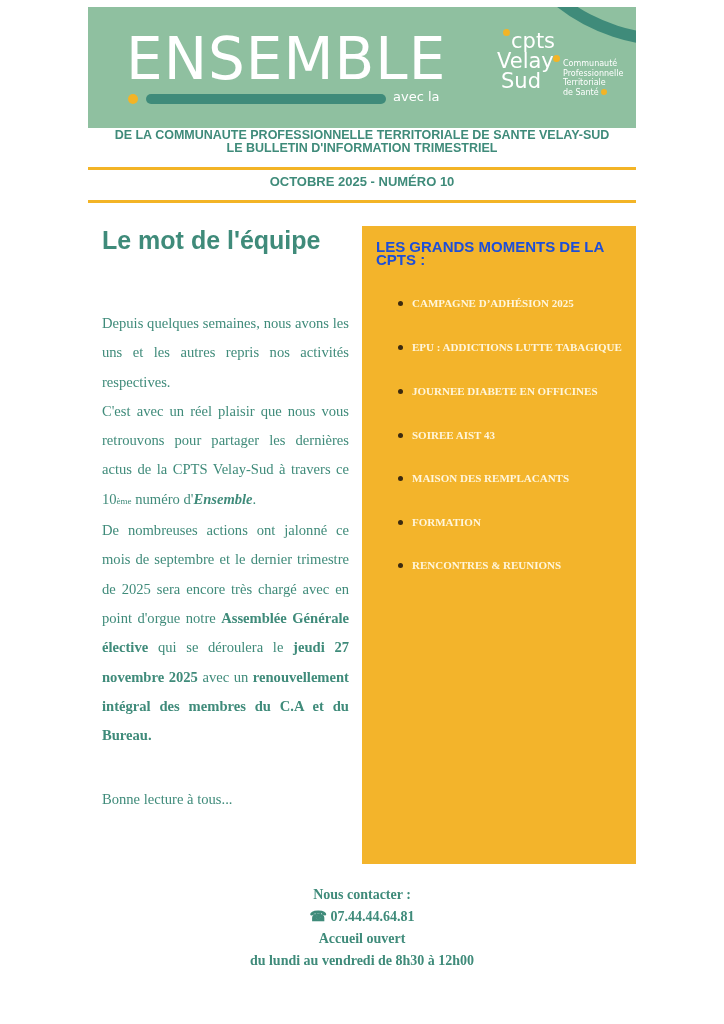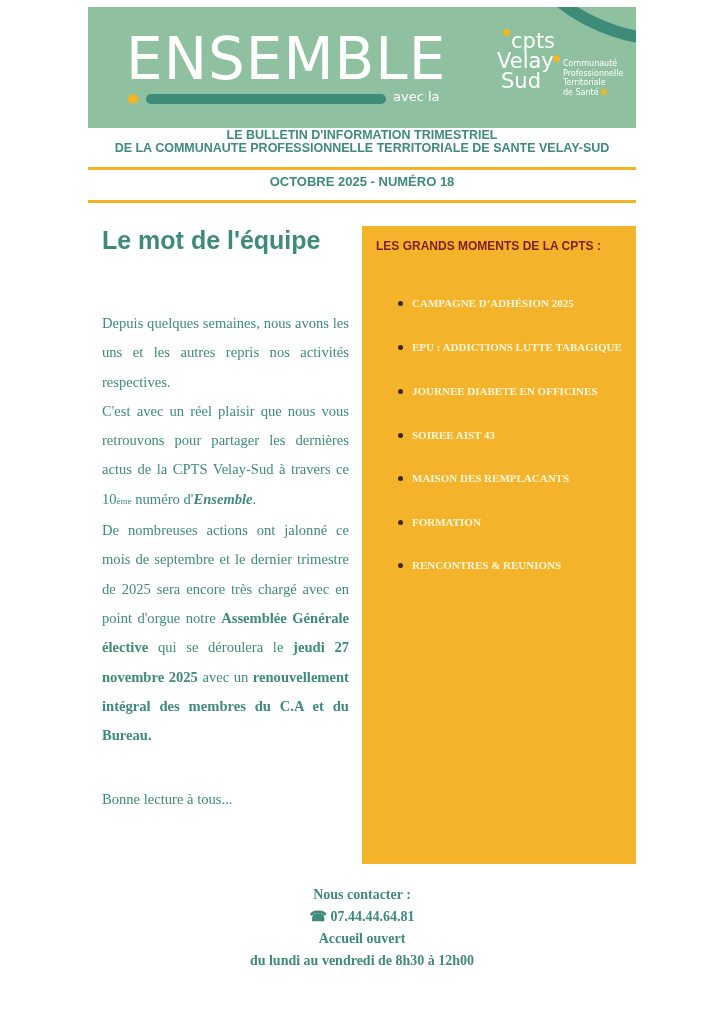--- a/index.html
+++ b/index.html
@@ -81,22 +81,22 @@
   .left .body b { font-weight: bold; }
   .left .closing { margin-top: 39px; font-size: 14.6px; line-height: 20px; color: #3f8b7a; }
 
   
   .panel {
     position: absolute; left: 362px; top: 226px; width: 274px; height: 638px;
     background: #f3b42b;
   }
   .panel h2 {
     position: absolute; left: 14px; top: 14px; width: 250px;
-    font-family: "Liberation Sans", sans-serif; font-weight: bold; font-size: 12px;
-    line-height: 13px; color: #7f1d1d;
+    font-family: "Liberation Sans", sans-serif; font-weight: bold; font-size: 15px;
+    line-height: 13px; color: #1d4ed8;
   }
   .panel ul { position: absolute; left: 36px; top: 71px; list-style: none; width: 230px; }
   .panel li {
     position: relative; padding-left: 14px;
     font-family: "Liberation Serif", serif; font-weight: bold; font-size: 11px;
     line-height: 12.5px; color: #fff6dc; text-transform: uppercase;
   }
   .panel li .bullet {
     position: absolute; left: 0; top: 4px; width: 5px; height: 5px; border-radius: 50%;
     background: #3b2a10;
@@ -136,25 +136,25 @@
     <div class="desc">
       <div>Communauté</div>
       <div>Professionnelle</div>
       <div>Territoriale</div>
       <div><span>de Santé</span><span class="ysq"></span></div>
     </div>
   </div>
 </div>
 
 <div class="subtitle">
+  <div>DE LA COMMUNAUTE PROFESSIONNELLE TERRITORIALE DE SANTE VELAY-SUD</div>
   <div>LE BULLETIN D'INFORMATION TRIMESTRIEL</div>
-  <div>DE LA COMMUNAUTE PROFESSIONNELLE TERRITORIALE DE SANTE VELAY-SUD</div>
 </div>
 <div class="rule r1"></div>
-<div class="issue">OCTOBRE 2025 - NUMÉRO 18</div>
+<div class="issue">OCTOBRE 2025 - NUMÉRO 10</div>
 <div class="rule r2"></div>
 
 <div class="left">
   <h1>Le mot de l'équipe</h1>
   <div class="body">
     <p>Depuis quelques semaines, nous avons les uns et les autres repris nos activités respectives.</p>
     <p><span>C'est avec un réel plaisir que nous vous retrouvons pour partager les dernières actus de la CPTS Velay-Sud à travers ce 10</span><span class="sup">ème</span><span> numéro d'</span><b><i>Ensemble</i></b><span>.</span></p>
     <p><span>De nombreuses actions ont jalonné ce mois de septembre et le dernier trimestre de 2025 sera encore très chargé avec en point d'orgue notre </span><b>Assemblée Générale élective</b><span> qui se déroulera le </span><b>jeudi 27 novembre 2025</b><span> avec un </span><b>renouvellement intégral des membres du C.A et du Bureau.</b></p>
   </div>
   <div class="closing">Bonne lecture à tous...</div>

